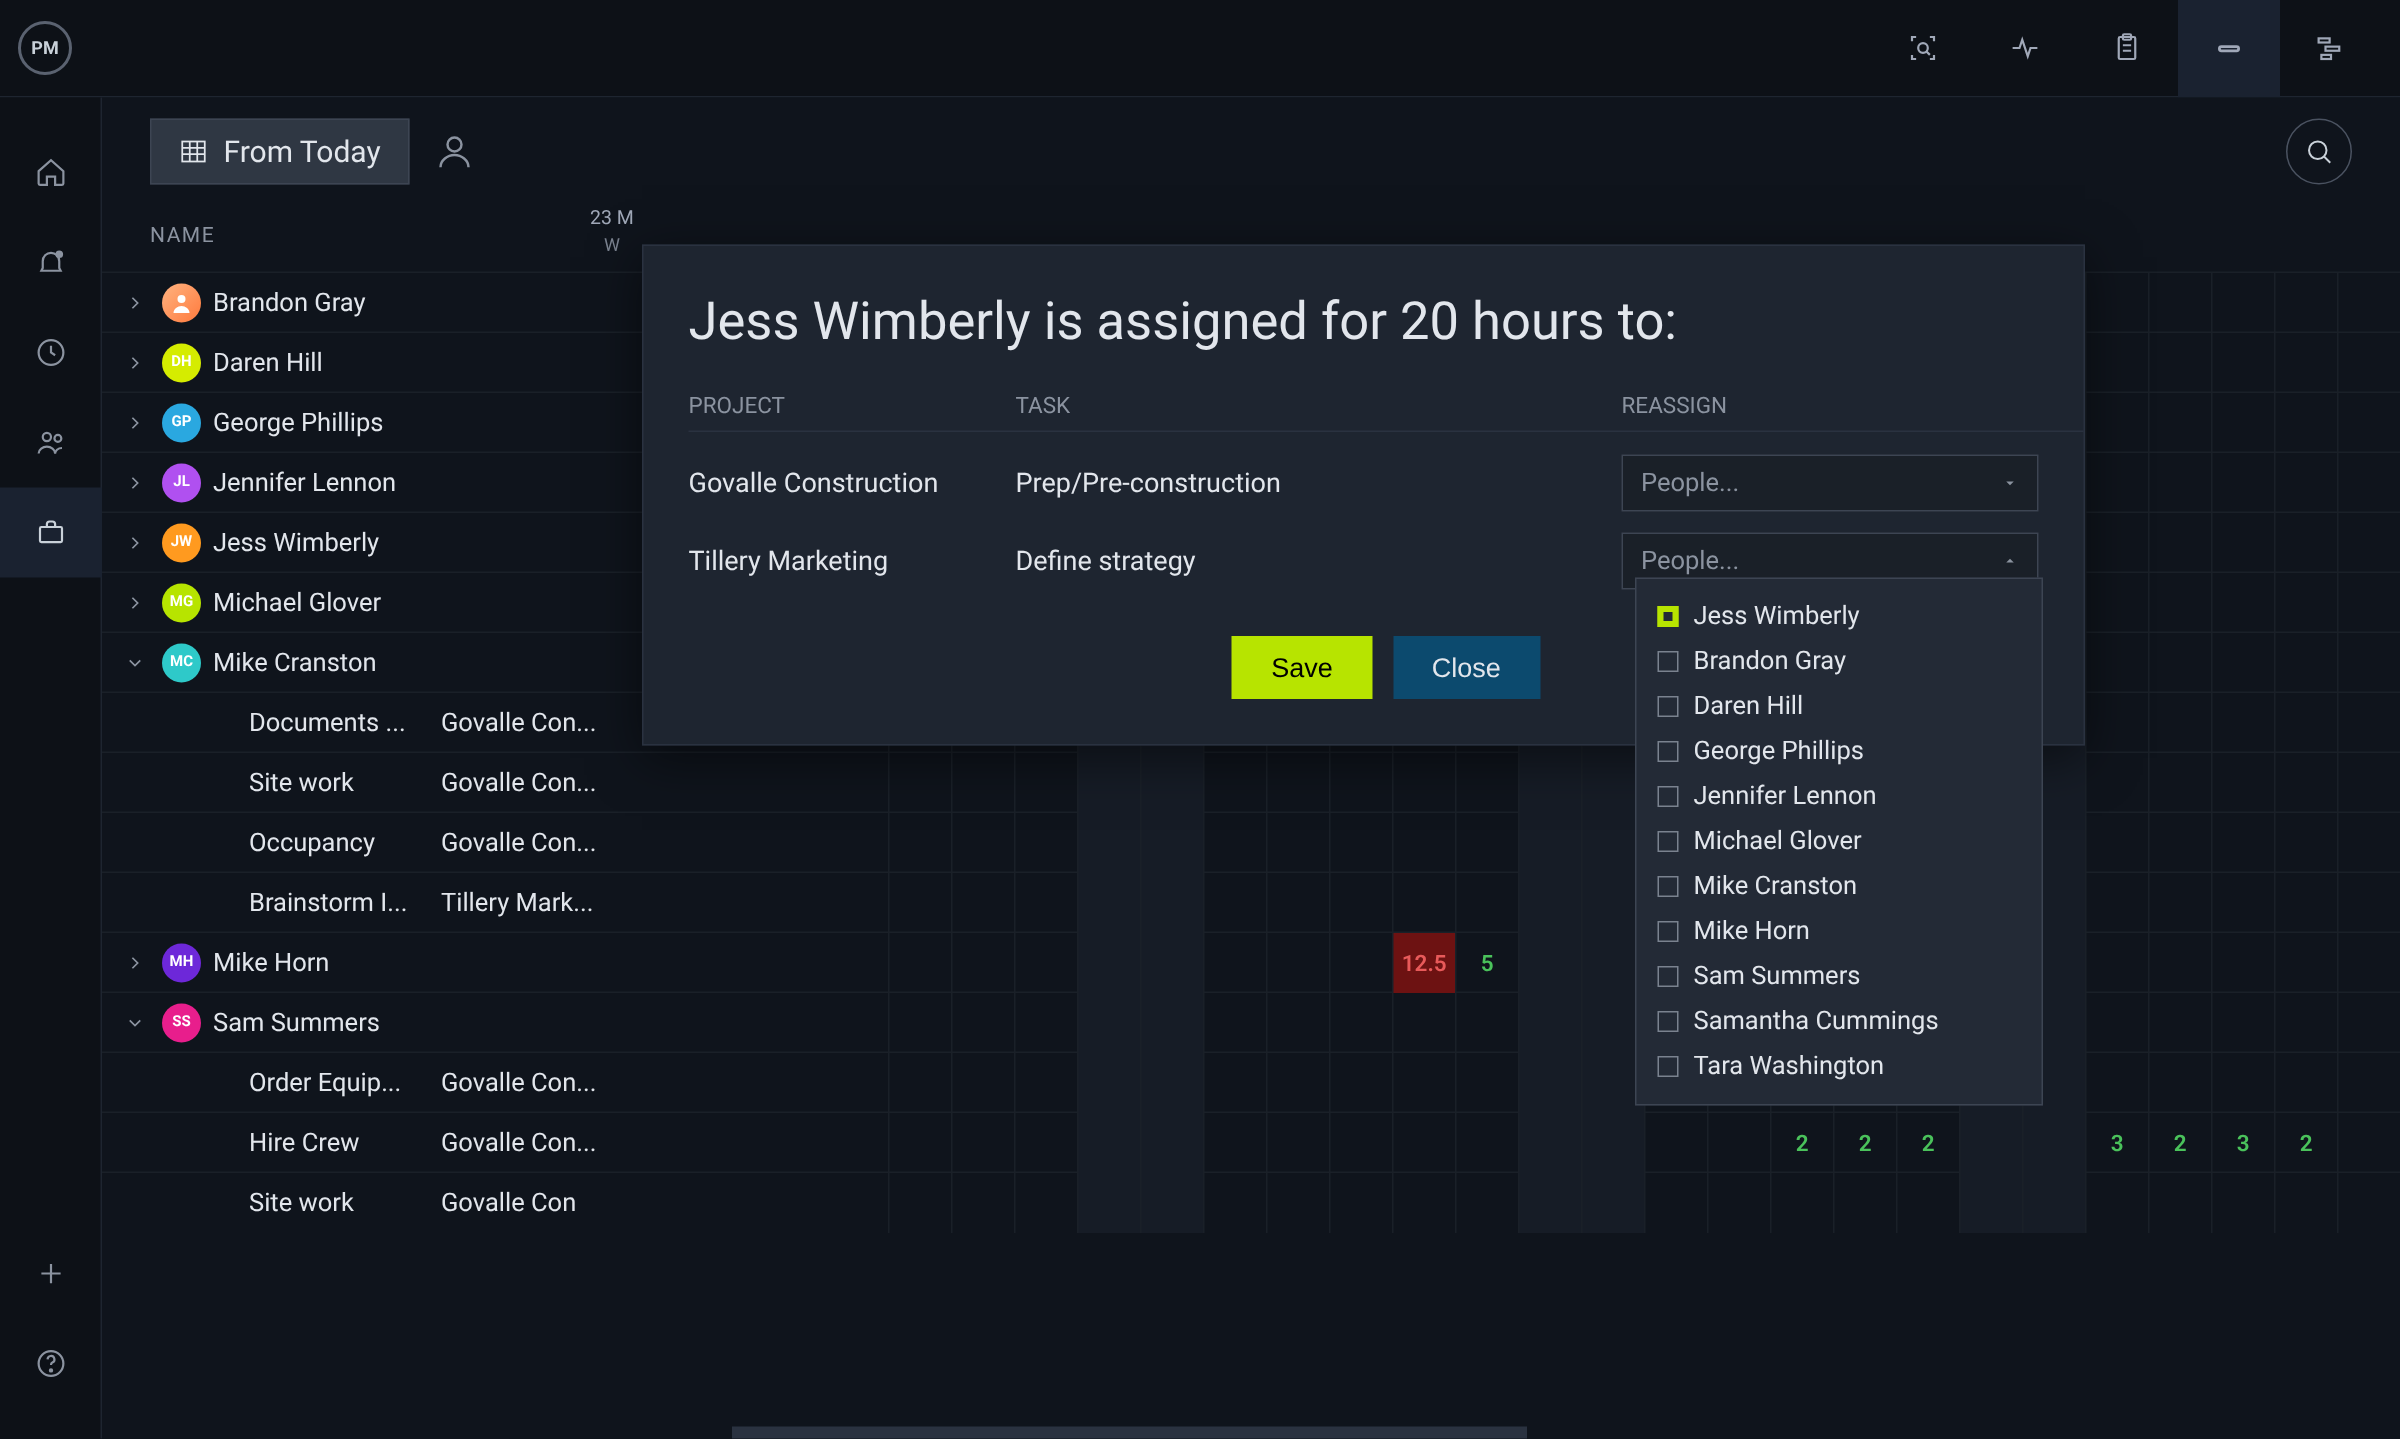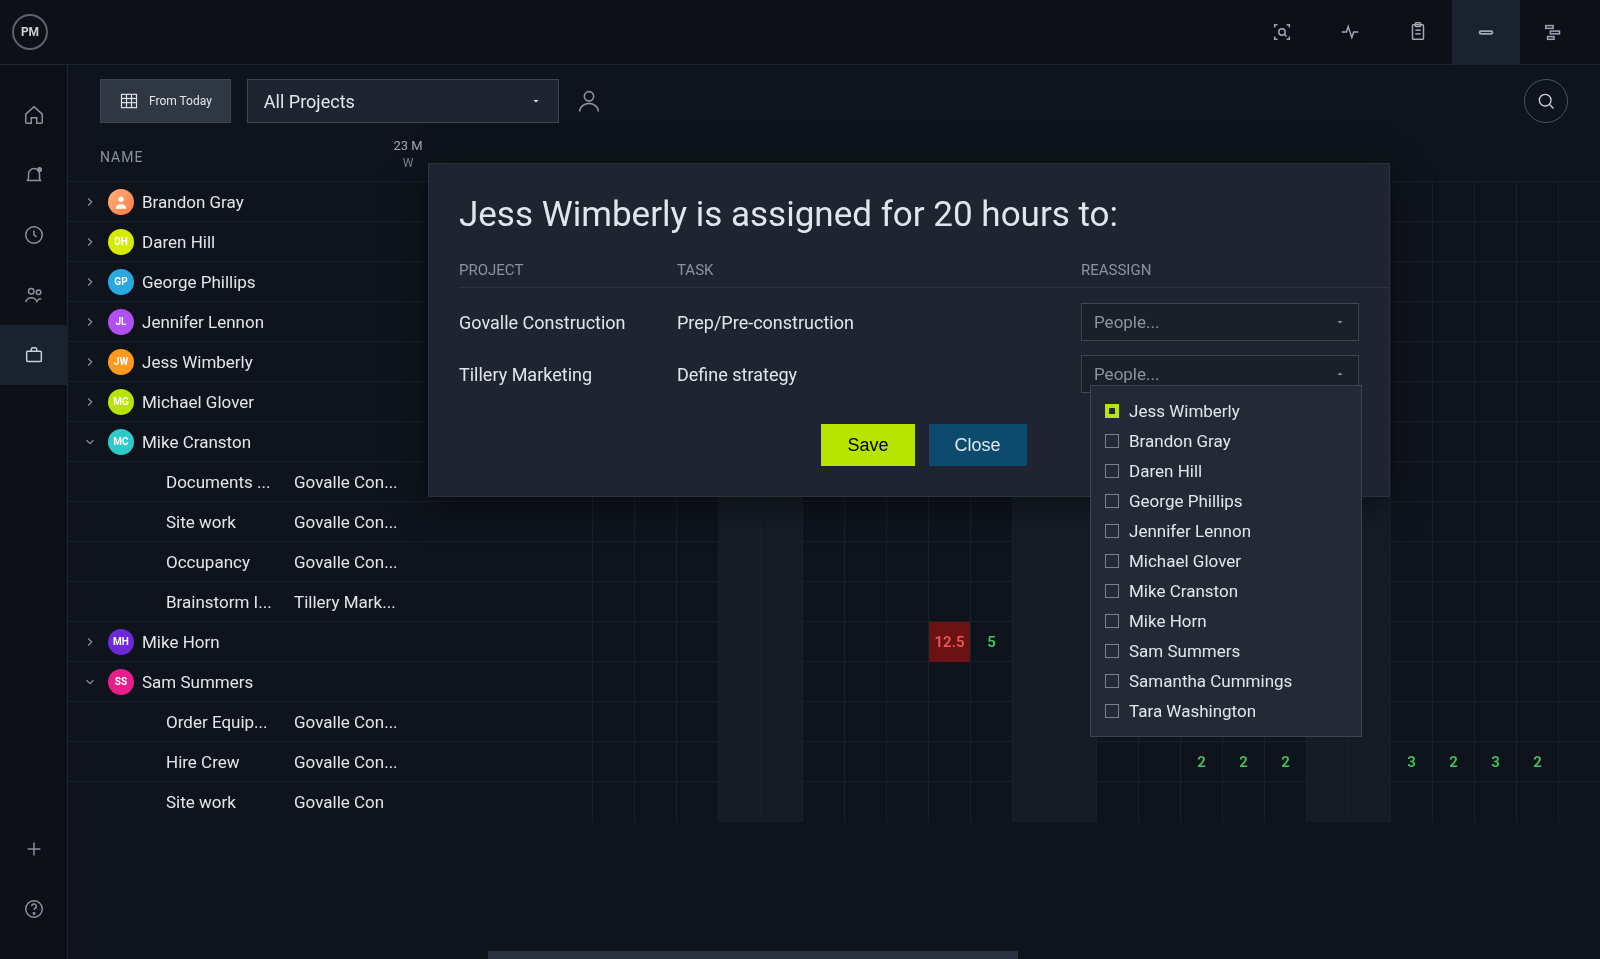--- a/index.html
+++ b/index.html
@@ -18,21 +18,21 @@
 .rail-icon { width:68px; height:60px; display:flex; align-items:center; justify-content:center; color:#8b93a0; cursor:pointer; }
 .rail-icon.active { background:#1a2230; color:#c9d1d9; }
 .rail-icon svg { width:22px; height:22px; }
 .rail-bottom { margin-top:auto; padding-bottom:20px; display:flex; flex-direction:column; align-items:center; }
 
 
 .main { position:absolute; left:68px; top:65px; right:0; bottom:0; background:#0f141c; }
 
 
 .filterbar { height:72px; display:flex; align-items:center; padding:0 32px; gap:16px; }
-.btn-today { height:44px; background:#2f3743; border:1px solid #3d4553; display:flex; align-items:center; padding:0 18px; gap:10px; color:#e2e6ec; font-size:12px; cursor:pointer; }
+.btn-today { height:44px; background:#2f3743; border:1px solid #3d4553; display:flex; align-items:center; padding:0 18px; gap:10px; color:#e2e6ec; font-size:20px; cursor:pointer; }
 .btn-today .gicon { width:20px; height:20px; }
 .select-proj { height:44px; width:312px; background:#1e2530; border:1px solid #3d4553; display:flex; align-items:center; padding:0 16px; color:#e2e6ec; font-size:18px; cursor:pointer; }
 .select-proj .caret { margin-left:auto; }
 .person-icon { width:28px; height:28px; color:#8b93a0; cursor:pointer; }
 .search-icon-wrap { margin-left:auto; }
 .search-circle { width:44px; height:44px; border:1px solid #4a5260; border-radius:50%; display:flex; align-items:center; justify-content:center; color:#c9d1d9; cursor:pointer; }
 
 
 .columns-hdr { display:flex; padding-left:32px; height:44px; align-items:flex-start; }
 .name-col-hdr { width:280px; color:#8b93a0; font-size:14px; letter-spacing:1px; padding-top:12px; }
@@ -173,26 +173,20 @@
   <div class="filterbar">
     <div class="btn-today">
       <svg class="gicon" viewBox="0 0 24 24" fill="none" stroke="currentColor" stroke-width="1.4">
           <rect x="3" y="4" width="18" height="16"></rect>
           <line x1="3" y1="9" x2="21" y2="9"></line>
           <line x1="3" y1="14" x2="21" y2="14"></line>
           <line x1="9" y1="4" x2="9" y2="20"></line>
           <line x1="15" y1="4" x2="15" y2="20"></line>
         </svg>
       <span>From Today</span>
-    </div>
-    <div class="select-proj">
-      <span>All Projects</span>
-      <svg class="caret" width="12" height="12" viewBox="0 0 24 24" fill="currentColor">
-          <path d="M7 10l5 5 5-5z"></path>
-        </svg>
     </div>
     <svg class="person-icon" viewBox="0 0 24 24" fill="none" stroke="currentColor" stroke-width="1.4">
         <circle cx="12" cy="8" r="4"></circle>
         <path d="M4 21c0-4 4-7 8-7s8 3 8 7"></path>
       </svg>
     <div class="search-icon-wrap">
       <div class="search-circle">
           <svg width="20" height="20" viewBox="0 0 24 24" fill="none" stroke="currentColor" stroke-width="1.6">
             <circle cx="11" cy="11" r="7"></circle>
             <line x1="16" y1="16" x2="21" y2="21"></line>

